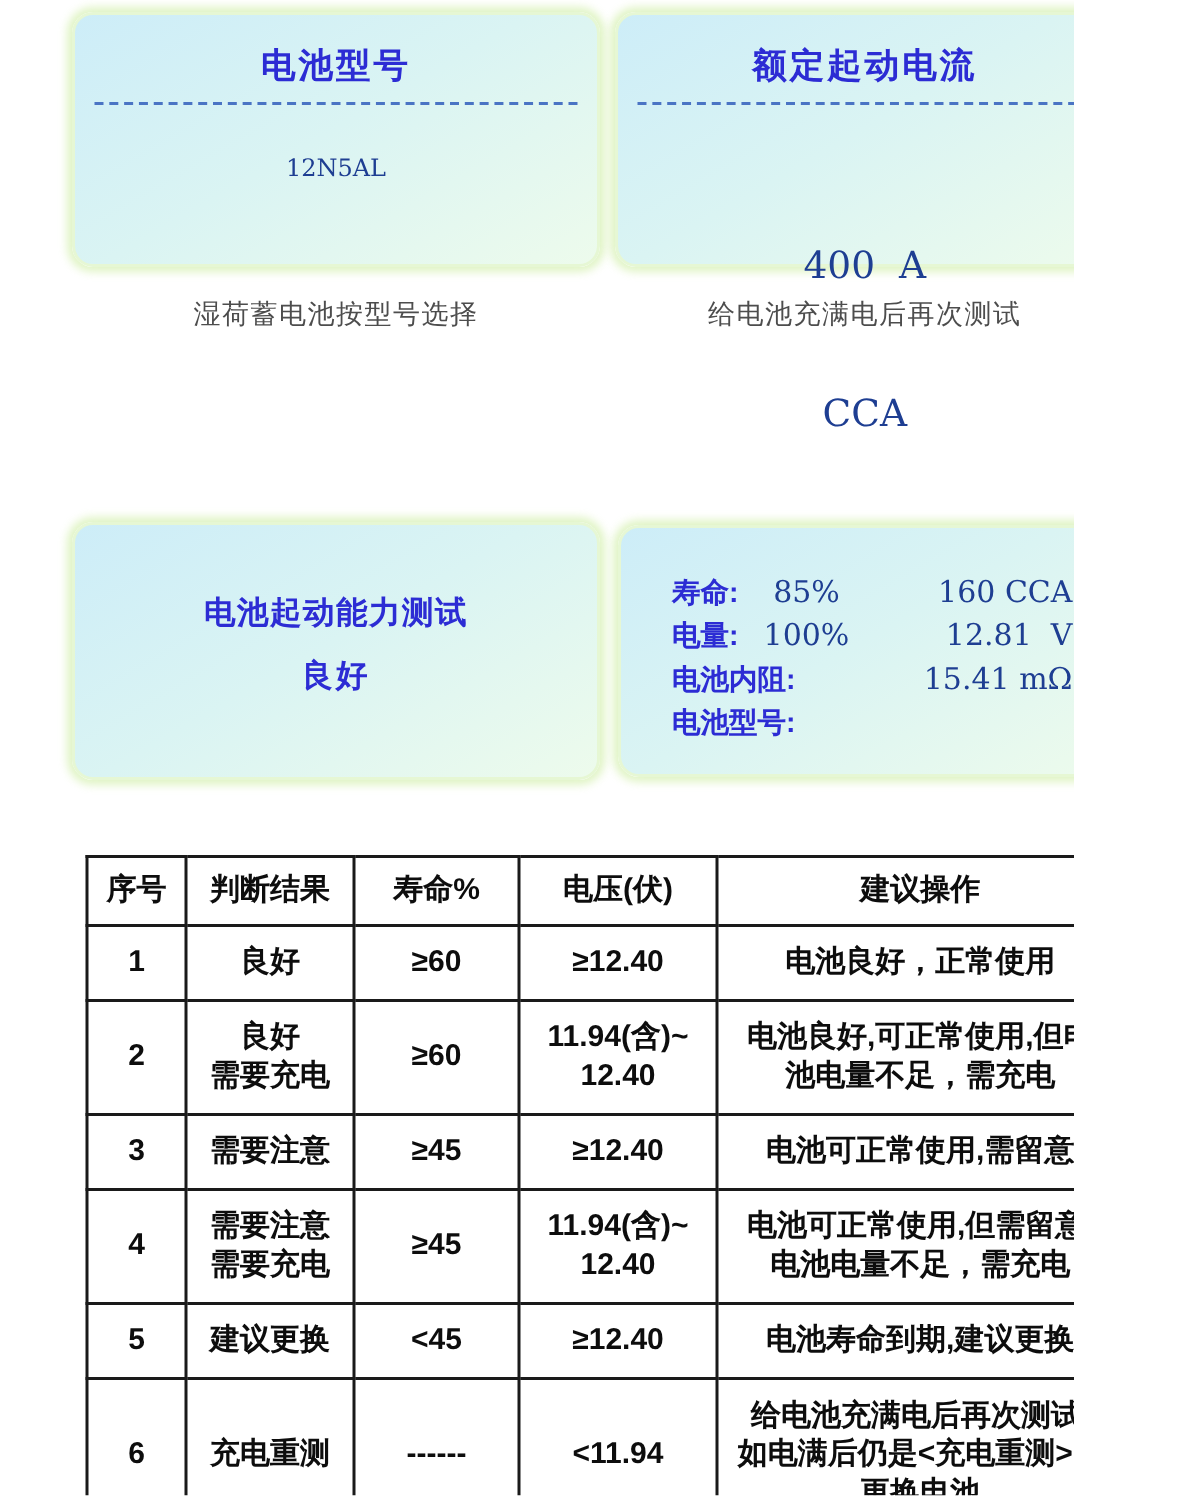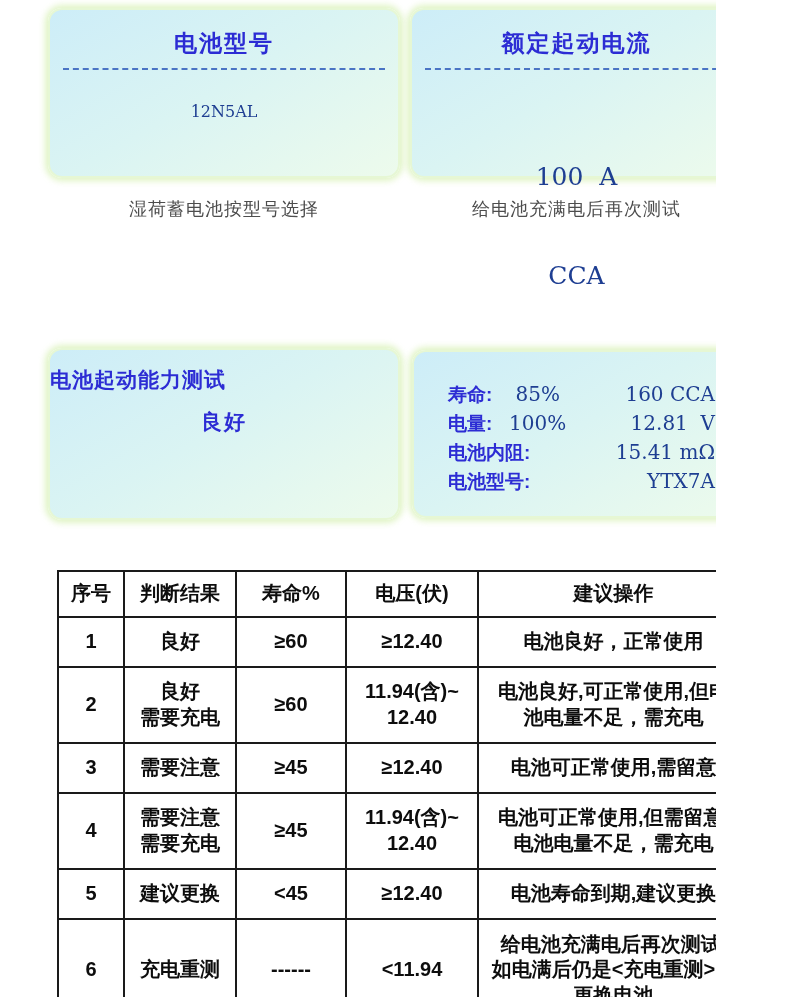--- a/index.html
+++ b/index.html
@@ -23,21 +23,21 @@
     margin-top:18px;text-align:center;font-size:23px;font-weight:bold;
     color:#2c2cd4;letter-spacing:2px;
   }
   .lcd-divider{margin:9px 13px 0 13px;border-top:2px dashed #4a74c4;height:0;}
   .lcd-serif{
     font-family:"DejaVu Serif","Liberation Serif",serif;
     color:#1e3e92;text-align:center;white-space:pre;
   }
   .lcd-model-value{margin-top:32px;font-size:16px;}
   .lcd-current-value{margin-top:24px;font-size:25px;line-height:33px;}
-  .lcd3-line1{margin-top:16px;font-size:21px;font-weight:bold;color:#2c2cd4;letter-spacing:1px;}
+  .lcd3-line1{margin-top:44px;text-align:center;font-size:21px;font-weight:bold;color:#2c2cd4;letter-spacing:1px;}
   .lcd3-line2{margin-top:14px;text-align:center;font-size:21px;font-weight:bold;color:#2c2cd4;letter-spacing:2px;}
   .detail-rows{padding:30px 26px 0 34px;}
   .detail-row{display:flex;align-items:baseline;height:29px;}
   .detail-label{font-size:19px;font-weight:bold;color:#2c2cd4;flex:none;}
   .detail-mid{flex:1;font-size:20px;text-align:center;}
   .detail-right{flex:none;width:132px;font-size:20px;text-align:right;}
   
   .caption{
     position:absolute;text-align:center;font-size:18px;color:#4d4d4d;
     letter-spacing:1px;
@@ -75,21 +75,21 @@
   <section class="lcd lcd1">
     <div class="lcd-title">电池型号</div>
     <div class="lcd-divider"></div>
     <div class="lcd-serif lcd-model-value">12N5AL</div>
   </section>
 
   <section class="lcd lcd2">
     <div class="lcd-title">额定起动电流</div>
     <div class="lcd-divider"></div>
     <div class="lcd-serif lcd-current-value">
-      <div>100  A</div>
+      <div>400  A</div>
       <div>CCA</div>
     </div>
   </section>
 
   <div class="caption caption1">湿荷蓄电池按型号选择</div>
   <div class="caption caption2">给电池充满电后再次测试</div>
 
 
   <section class="lcd lcd3">
     <div class="lcd3-line1">电池起动能力测试</div>
@@ -109,21 +109,20 @@
         <span class="detail-right lcd-serif">12.81  V</span>
       </div>
       <div class="detail-row">
         <span class="detail-label">电池内阻:</span>
         <span class="detail-mid lcd-serif"></span>
         <span class="detail-right lcd-serif">15.41 mΩ</span>
       </div>
       <div class="detail-row">
         <span class="detail-label">电池型号:</span>
         <span class="detail-mid lcd-serif"></span>
-        <span class="detail-right lcd-serif">YTX7A</span>
       </div>
     </div>
   </section>
 
   <table class="judgment-table">
     <colgroup>
       <col class="col-no">
         <col class="col-result">
         <col class="col-life">
         <col class="col-volt">

